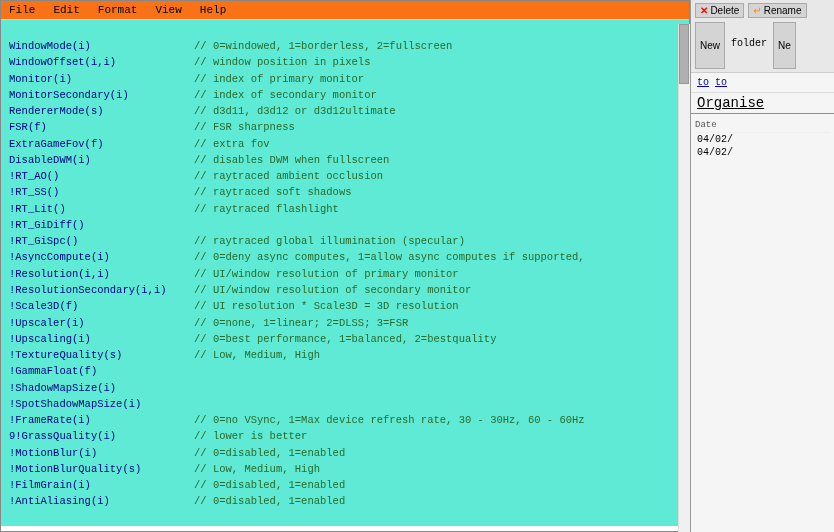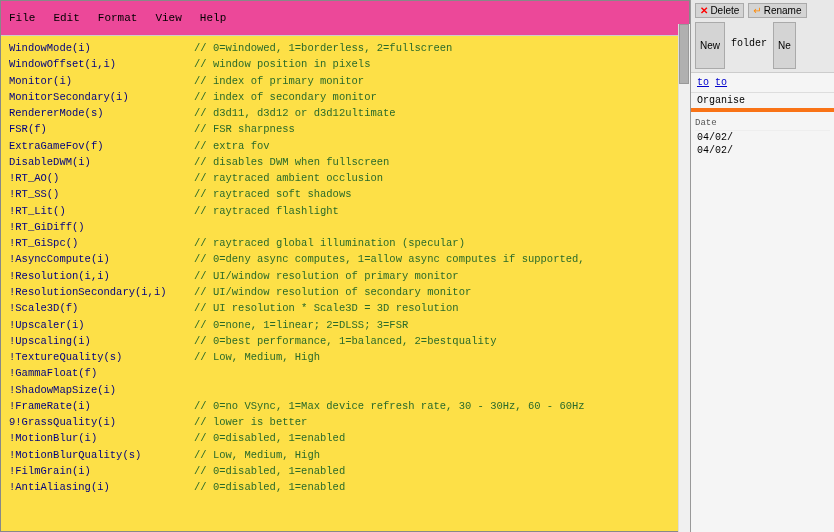--- a/index.html
+++ b/index.html
@@ -28,41 +28,41 @@
       left: 0;
       width: 690px;
       height: 532px;
       background: #ffffff;
       border: 1px solid #888;
       overflow: hidden;
     }
 
     
     .menu-bar {
-      background: #ec4899;
+      background: #f97316;
       border-bottom: 1px solid #ccc;
-      padding: 10px 4px;
+      padding: 2px 4px;
       display: flex;
       gap: 10px;
       font-size: 11px;
       color: #000;
       text-align: center;
     }
 
     .menu-item {
       cursor: pointer;
       padding: 1px 4px;
     }
 
     
     .content-area {
-      padding: 4px 8px;
+      padding: 18px 8px;
       overflow-y: auto;
       height: calc(100% - 24px);
-      background: #fde047;
+      background: #5eead4;
     }
 
     .code-line {
       display: flex;
       line-height: 1.55;
       color: #1a1a1a;
       font-size: 10.5px;
     }
 
     .code-key {
@@ -133,22 +133,23 @@
     }
 
     .nav-link {
       color: #0000cc;
       text-decoration: underline;
       cursor: pointer;
     }
 
     .file-panel-organise {
       padding: 2px 6px;
-      font-size: 10px;
-      border-bottom: 4px solid #f97316;
+      font-size: 14px;
+      border-bottom: 1px solid #f97316;
+      text-decoration: underline;
     }
 
     .file-panel-path {
       padding: 2px 6px;
       font-size: 10px;
       color: #333;
       border-bottom: 1px solid #ddd;
     }
 
     .file-panel-content {
@@ -286,20 +287,24 @@
         <div class="code-line">
           <span class="code-key">!TextureQuality(s)</span>
           <span class="code-comment">// Low, Medium, High</span>
         </div>
         <div class="code-line">
           <span class="code-key">!GammaFloat(f)</span>
           <span class="code-comment"></span>
         </div>
         <div class="code-line">
           <span class="code-key">!ShadowMapSize(i)</span>
+          <span class="code-comment"></span>
+        </div>
+        <div class="code-line">
+          <span class="code-key">!SpotShadowMapSize(i)</span>
           <span class="code-comment"></span>
         </div>
         <div class="code-line">
           <span class="code-key">!FrameRate(i)</span>
           <span class="code-comment">// 0=no VSync, 1=Max device refresh rate, 30 - 30Hz, 60 - 60Hz</span>
         </div>
         <div class="code-line">
           <span class="code-key">9!GrassQuality(i)</span>
           <span class="code-comment">// lower is better</span>
         </div>

